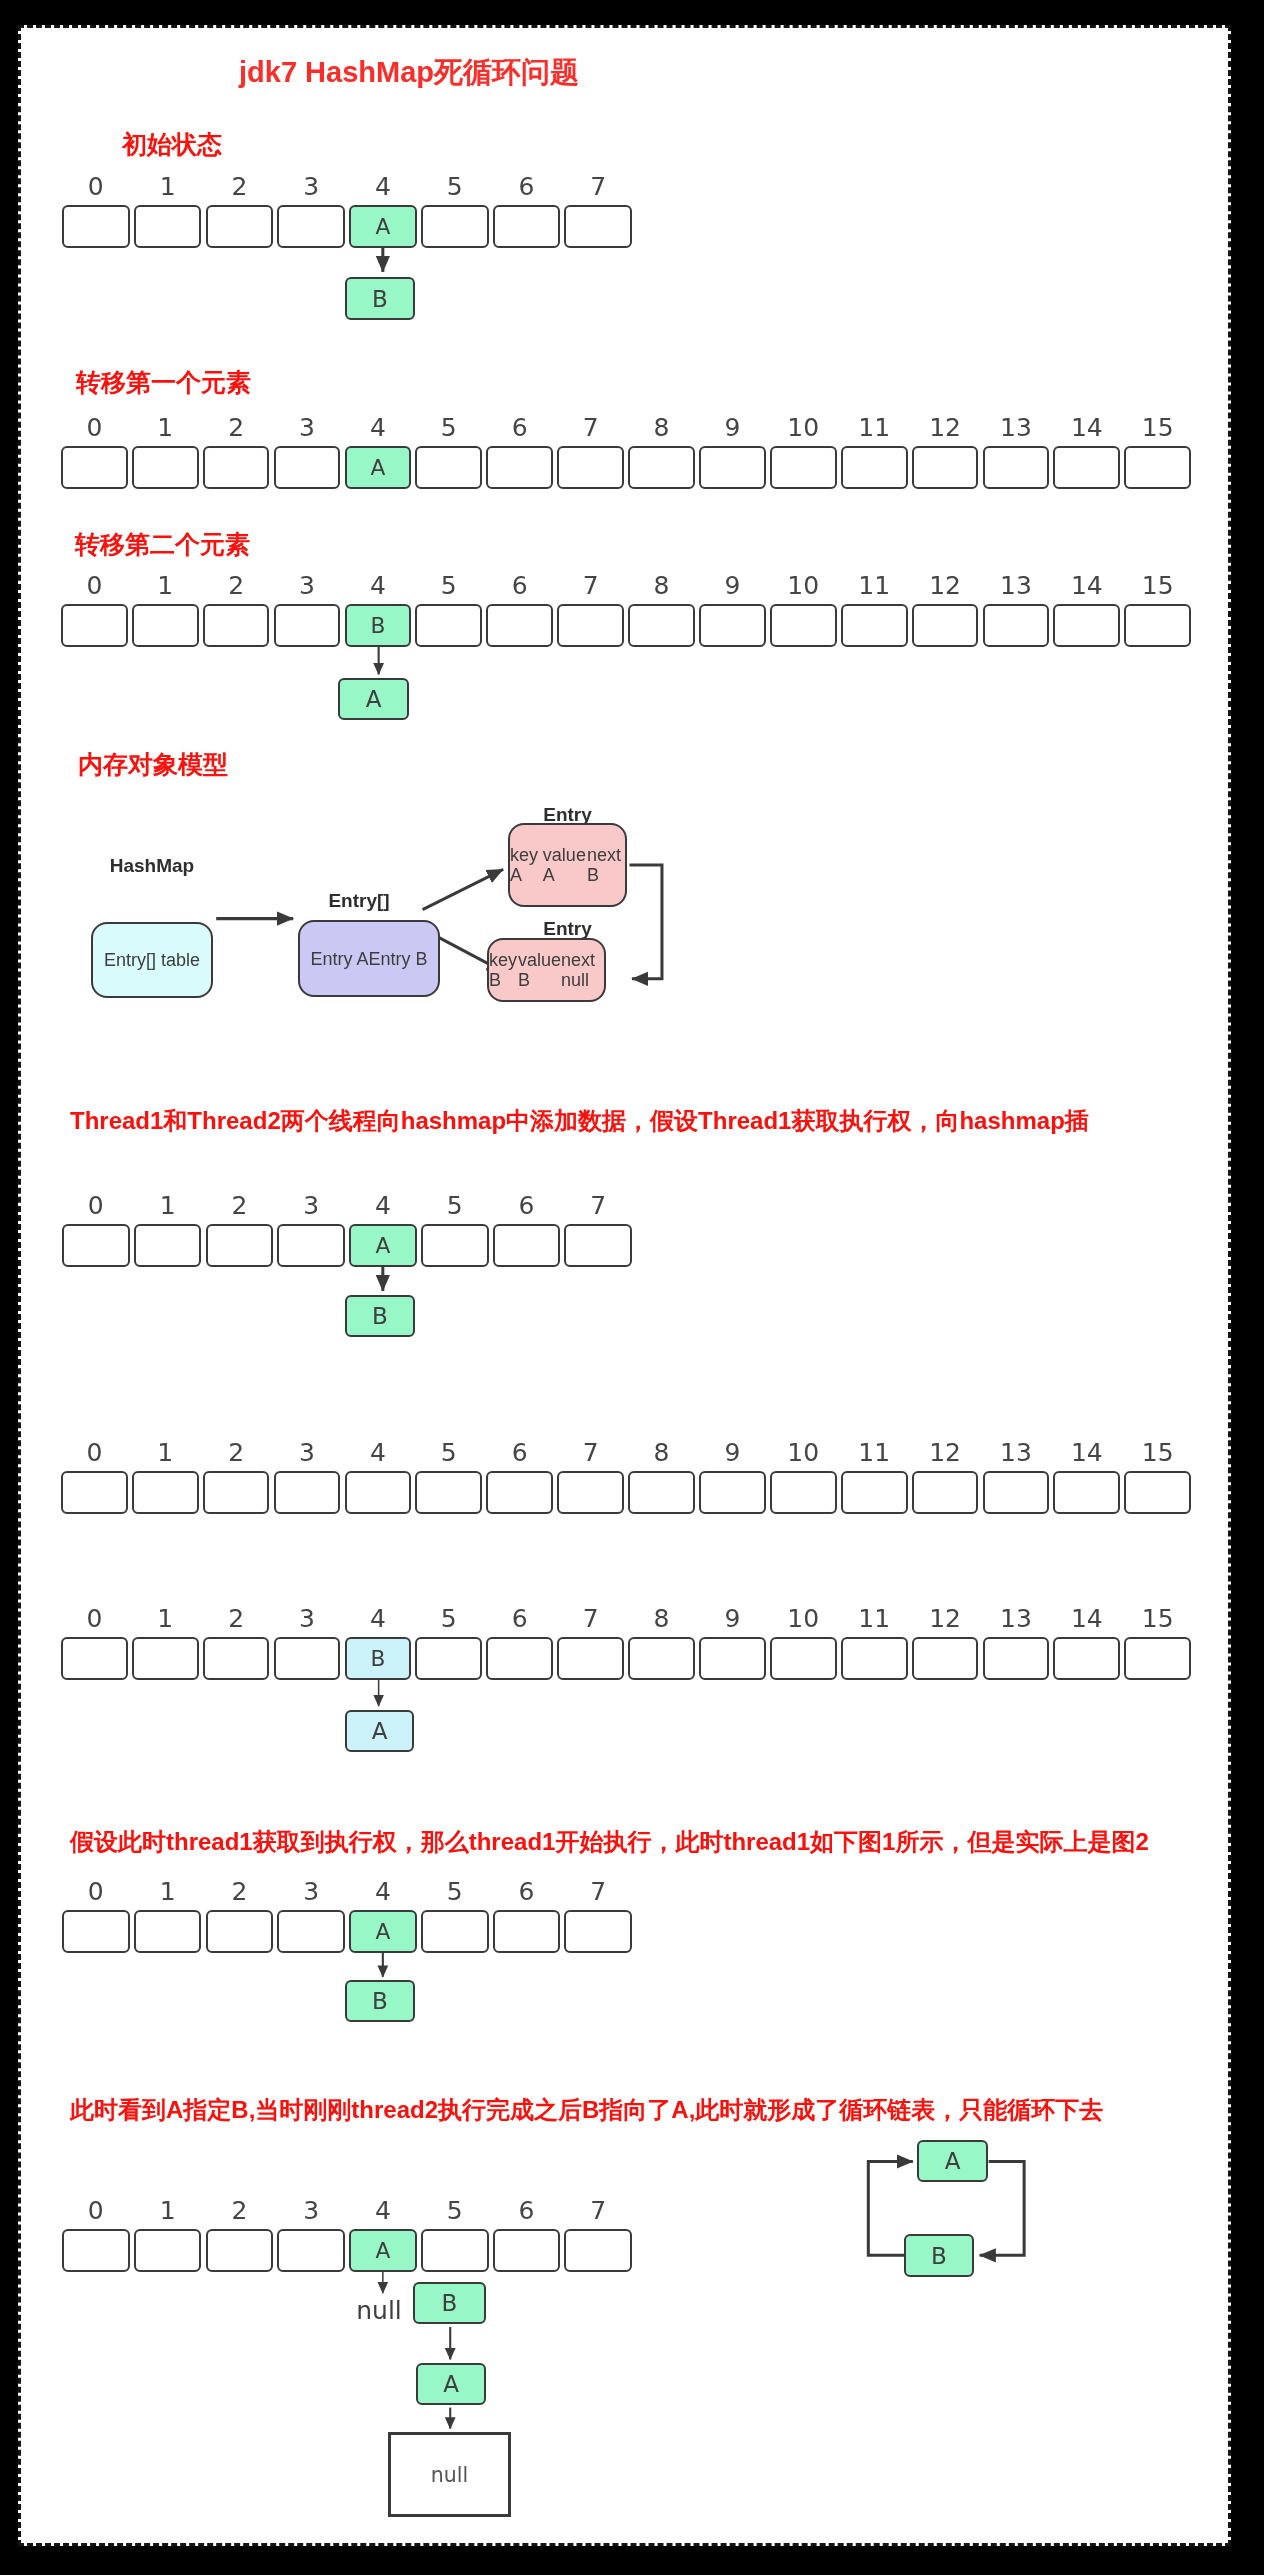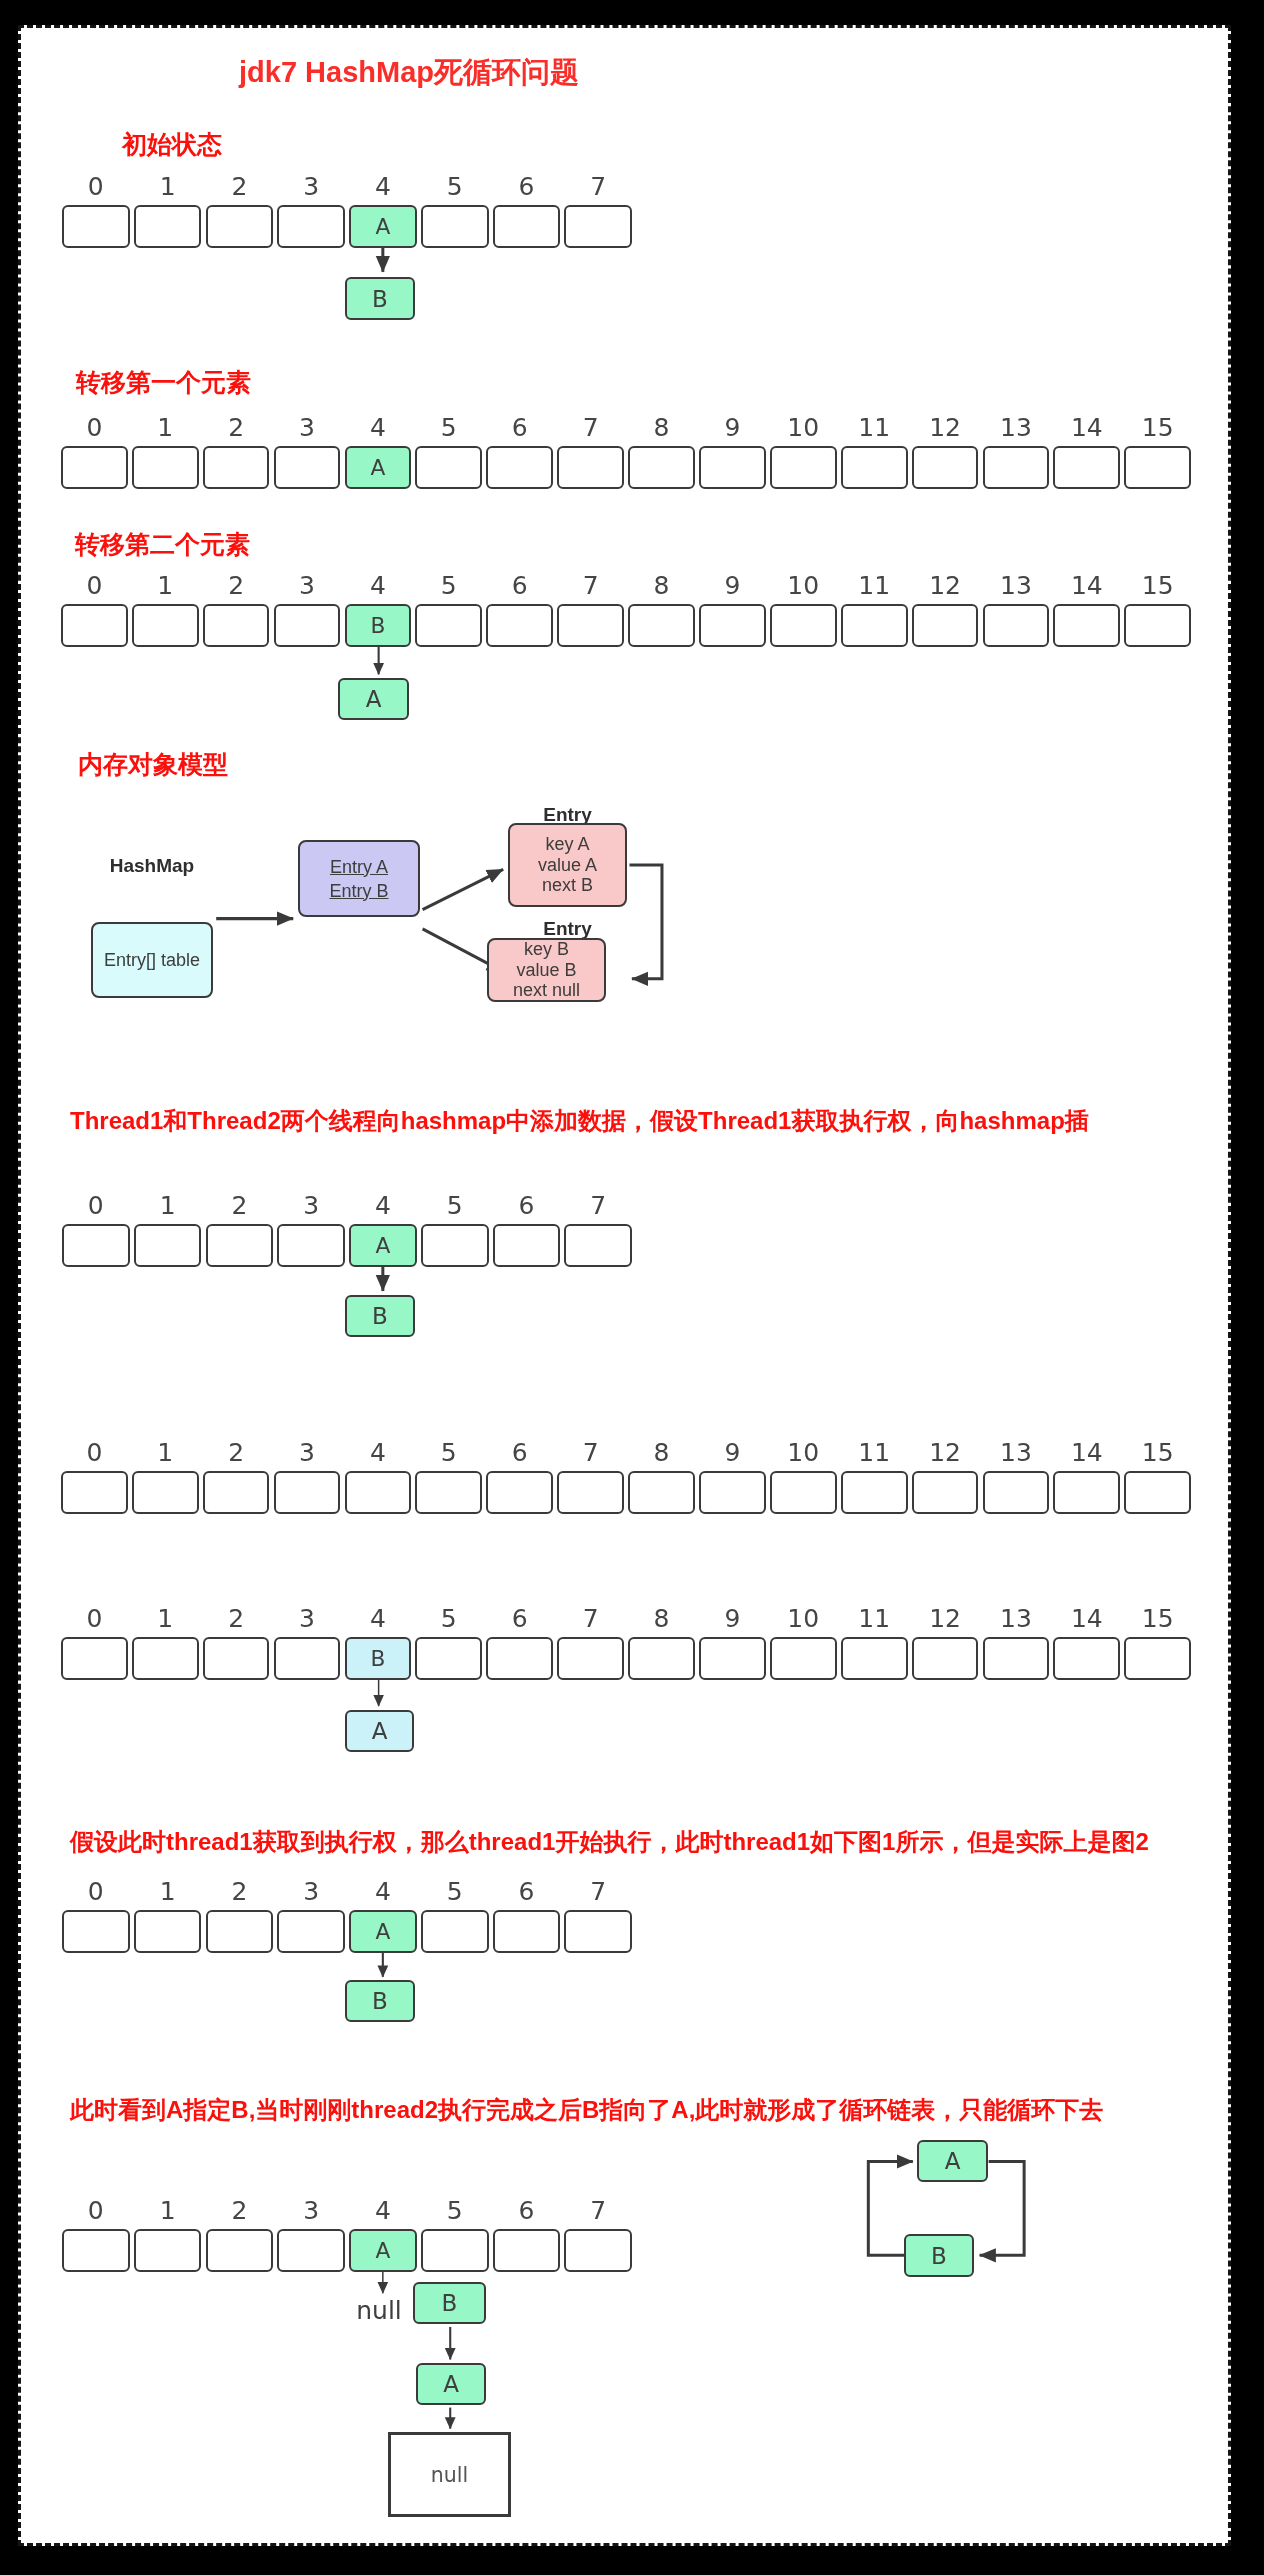--- a/index.html
+++ b/index.html
@@ -29,22 +29,22 @@
   .node{position:absolute;border:2.4px solid var(--line,#3a3a3a);border-radius:6px;box-sizing:border-box;
         display:flex;align-items:center;justify-content:center;font-size:23px;color:#3f3f3f;
         font-family:"DejaVu Sans",sans-serif;}
   .nullbox{position:absolute;border:3px solid var(--line,#3a3a3a);background:#fff;box-sizing:border-box;
         display:flex;align-items:center;justify-content:center;font-size:20.5px;color:#555;
         font-family:"DejaVu Sans",sans-serif;}
   .nulltext{position:absolute;font-size:25px;color:#3f3f3f;text-align:center;
         font-family:"DejaVu Sans",sans-serif;}
   
   .mlabel{position:absolute;text-align:center;font-weight:bold;font-size:19px;color:#2e2e2e;}
-  .mbox{position:absolute;border:2.4px solid var(--line,#3a3a3a);border-radius:8px;box-sizing:border-box;
-        display:flex;flex-direction:column;align-items:center;justify-content:center;
+  .mbox{position:absolute;border:2.4px solid var(--line,#3a3a3a);border-radius:16px;box-sizing:border-box;
+        display:flex;flex-direction:row;align-items:center;justify-content:center;
         font-size:18px;color:#3d3d3d;line-height:20.5px;}
   .mbox.tall{line-height:24px;}
   .overlay{position:absolute;left:0;top:0;pointer-events:none;}
 </style>
 </head>
 <body>
 
 <div class="page">
   <div class="paper"></div>
 
@@ -337,21 +337,21 @@
   <div class="nullbox" style="left:388px;top:2432px;width:123px;height:85px;">null</div>
 
   <div class="node green" style="left:917px;top:2140px;width:71px;height:42px;">A</div>
   <div class="node green" style="left:904px;top:2234px;width:70px;height:43px;">B</div>
 
   <div class="mlabel" style="left:91px;top:855px;width:122px;">HashMap</div>
   <div class="mbox" style="left:91px;top:880px;width:122px;height:76px;background:var(--cyan,#d9fbfb);margin-top:42px;">
     <div>Entry[] table</div>
   </div>
   <div class="mlabel" style="left:298px;top:855px;width:122px;margin-top:35px;">Entry[]</div>
-  <div class="mbox tall" style="left:298px;top:840px;width:122px;height:77px;background:var(--lavender,#cbc9f4);text-decoration:underline;">
+  <div class="mbox tall" style="left:298px;top:920px;width:142px;height:77px;background:var(--lavender,#cbc9f4);">
     <div>Entry A</div>
     <div>Entry B</div>
   </div>
   <div class="mlabel" style="left:508px;top:804px;width:119px;">Entry</div>
   <div class="mbox" style="left:508px;top:823px;width:119px;height:84px;background:var(--pink,#f9c8c8);">
     <div>key A</div>
     <div>value A</div>
     <div>next B</div>
   </div>
   <div class="mlabel" style="left:508px;top:918px;width:119px;">Entry</div>

